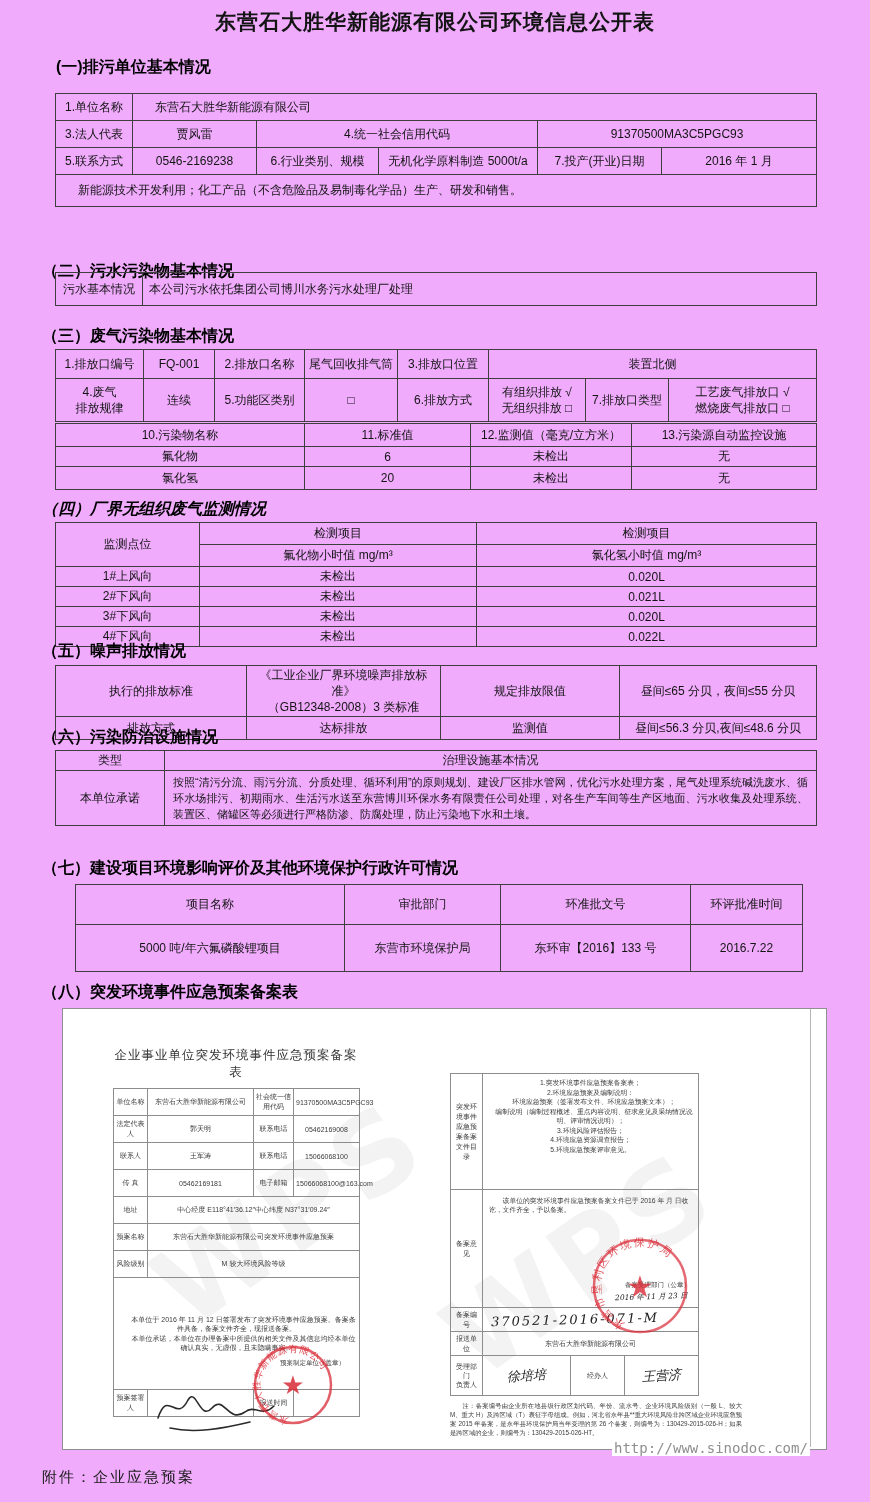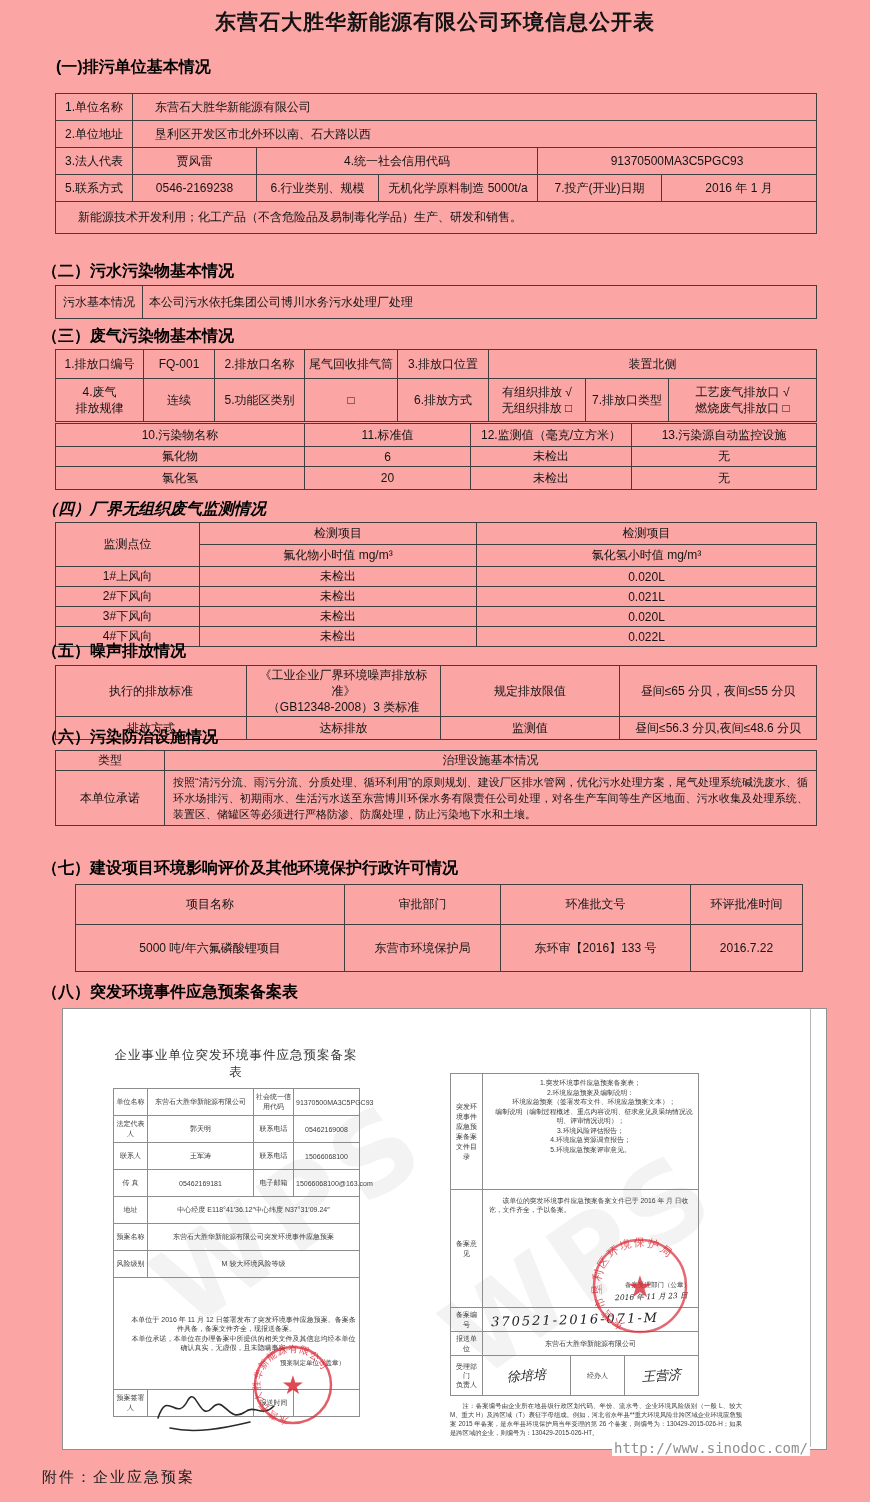--- a/index.html
+++ b/index.html
@@ -1,16 +1,16 @@
 <!DOCTYPE html>
 <html><head>
 <meta charset="utf-8">
 <style>
   html,body{margin:0;padding:0;background:#fff;}
-  .page{position:relative;width:870px;height:1502px;background:#fca5a5;overflow:hidden;
+  .page{position:relative;width:870px;height:1502px;background:#f0abfc;overflow:hidden;
         font-family:"Liberation Sans","DejaVu Sans",sans-serif;color:#141414;}
   .abs{position:absolute;}
   .doc-title{top:8px;left:0;width:870px;text-align:center;font-size:21px;font-weight:bold;letter-spacing:1px;}
   .sec-h{font-size:16px;font-weight:bold;color:#000;white-space:nowrap;}
   table{border-collapse:collapse;table-layout:fixed;}
   .mt td{border:1px solid #3f3f3f;font-size:12px;text-align:center;vertical-align:middle;padding:1px 3px;overflow:hidden;}
   .mt .lft{text-align:left;padding-left:22px;}
   .mt .lft2{text-align:left;padding-left:6px;}
   .pre{white-space:pre-line;line-height:16px;}
   .just{text-align:justify !important;text-align-last:left;padding:3px 8px !important;font-size:11px !important;line-height:16px;}
@@ -47,45 +47,41 @@
         <col style="width:159px">
         <col style="width:124px">
         <col style="width:155px">
       </colgroup>
     <tbody>
         <tr style="height:27px">
       <td>1.单位名称</td>
       <td class="lft" colspan="5">东营石大胜华新能源有限公司</td>
     </tr>
     <tr style="height:27px">
-      <td>2.单位地址</td>
-      <td class="lft" colspan="5">垦利区开发区市北外环以南、石大路以西</td>
-    </tr>
-    <tr style="height:27px">
       <td>3.法人代表</td>
       <td>贾风雷</td>
       <td colspan="2">4.统一社会信用代码</td>
       <td colspan="2">91370500MA3C5PGC93</td>
     </tr>
     <tr style="height:27px">
       <td>5.联系方式</td>
       <td>0546-2169238</td>
       <td>6.行业类别、规模</td>
       <td>无机化学原料制造 5000t/a</td>
       <td>7.投产(开业)日期</td>
       <td>2016 年 1 月</td>
     </tr>
     <tr style="height:32px">
       <td class="lft" colspan="6">新能源技术开发利用；化工产品（不含危险品及易制毒化学品）生产、研发和销售。</td>
     </tr>
   </tbody>
     </table>
 
   <div class="abs sec-h" style="left:42px;top:261px;">（二）污水污染物基本情况</div>
-  <table class="abs mt" style="left:55px;top:285px;width:761px;padding-left:21px;">
+  <table class="abs mt" style="left:55px;top:272px;width:761px;padding-left:21px;">
     <colgroup>
         <col style="width:87px">
         <col style="width:674px">
       </colgroup>
     <tbody>
         <tr style="height:33px">
       <td>污水基本情况</td>
       <td class="lft2">本公司污水依托集团公司博川水务污水处理厂处理</td>
     </tr>
   </tbody>

